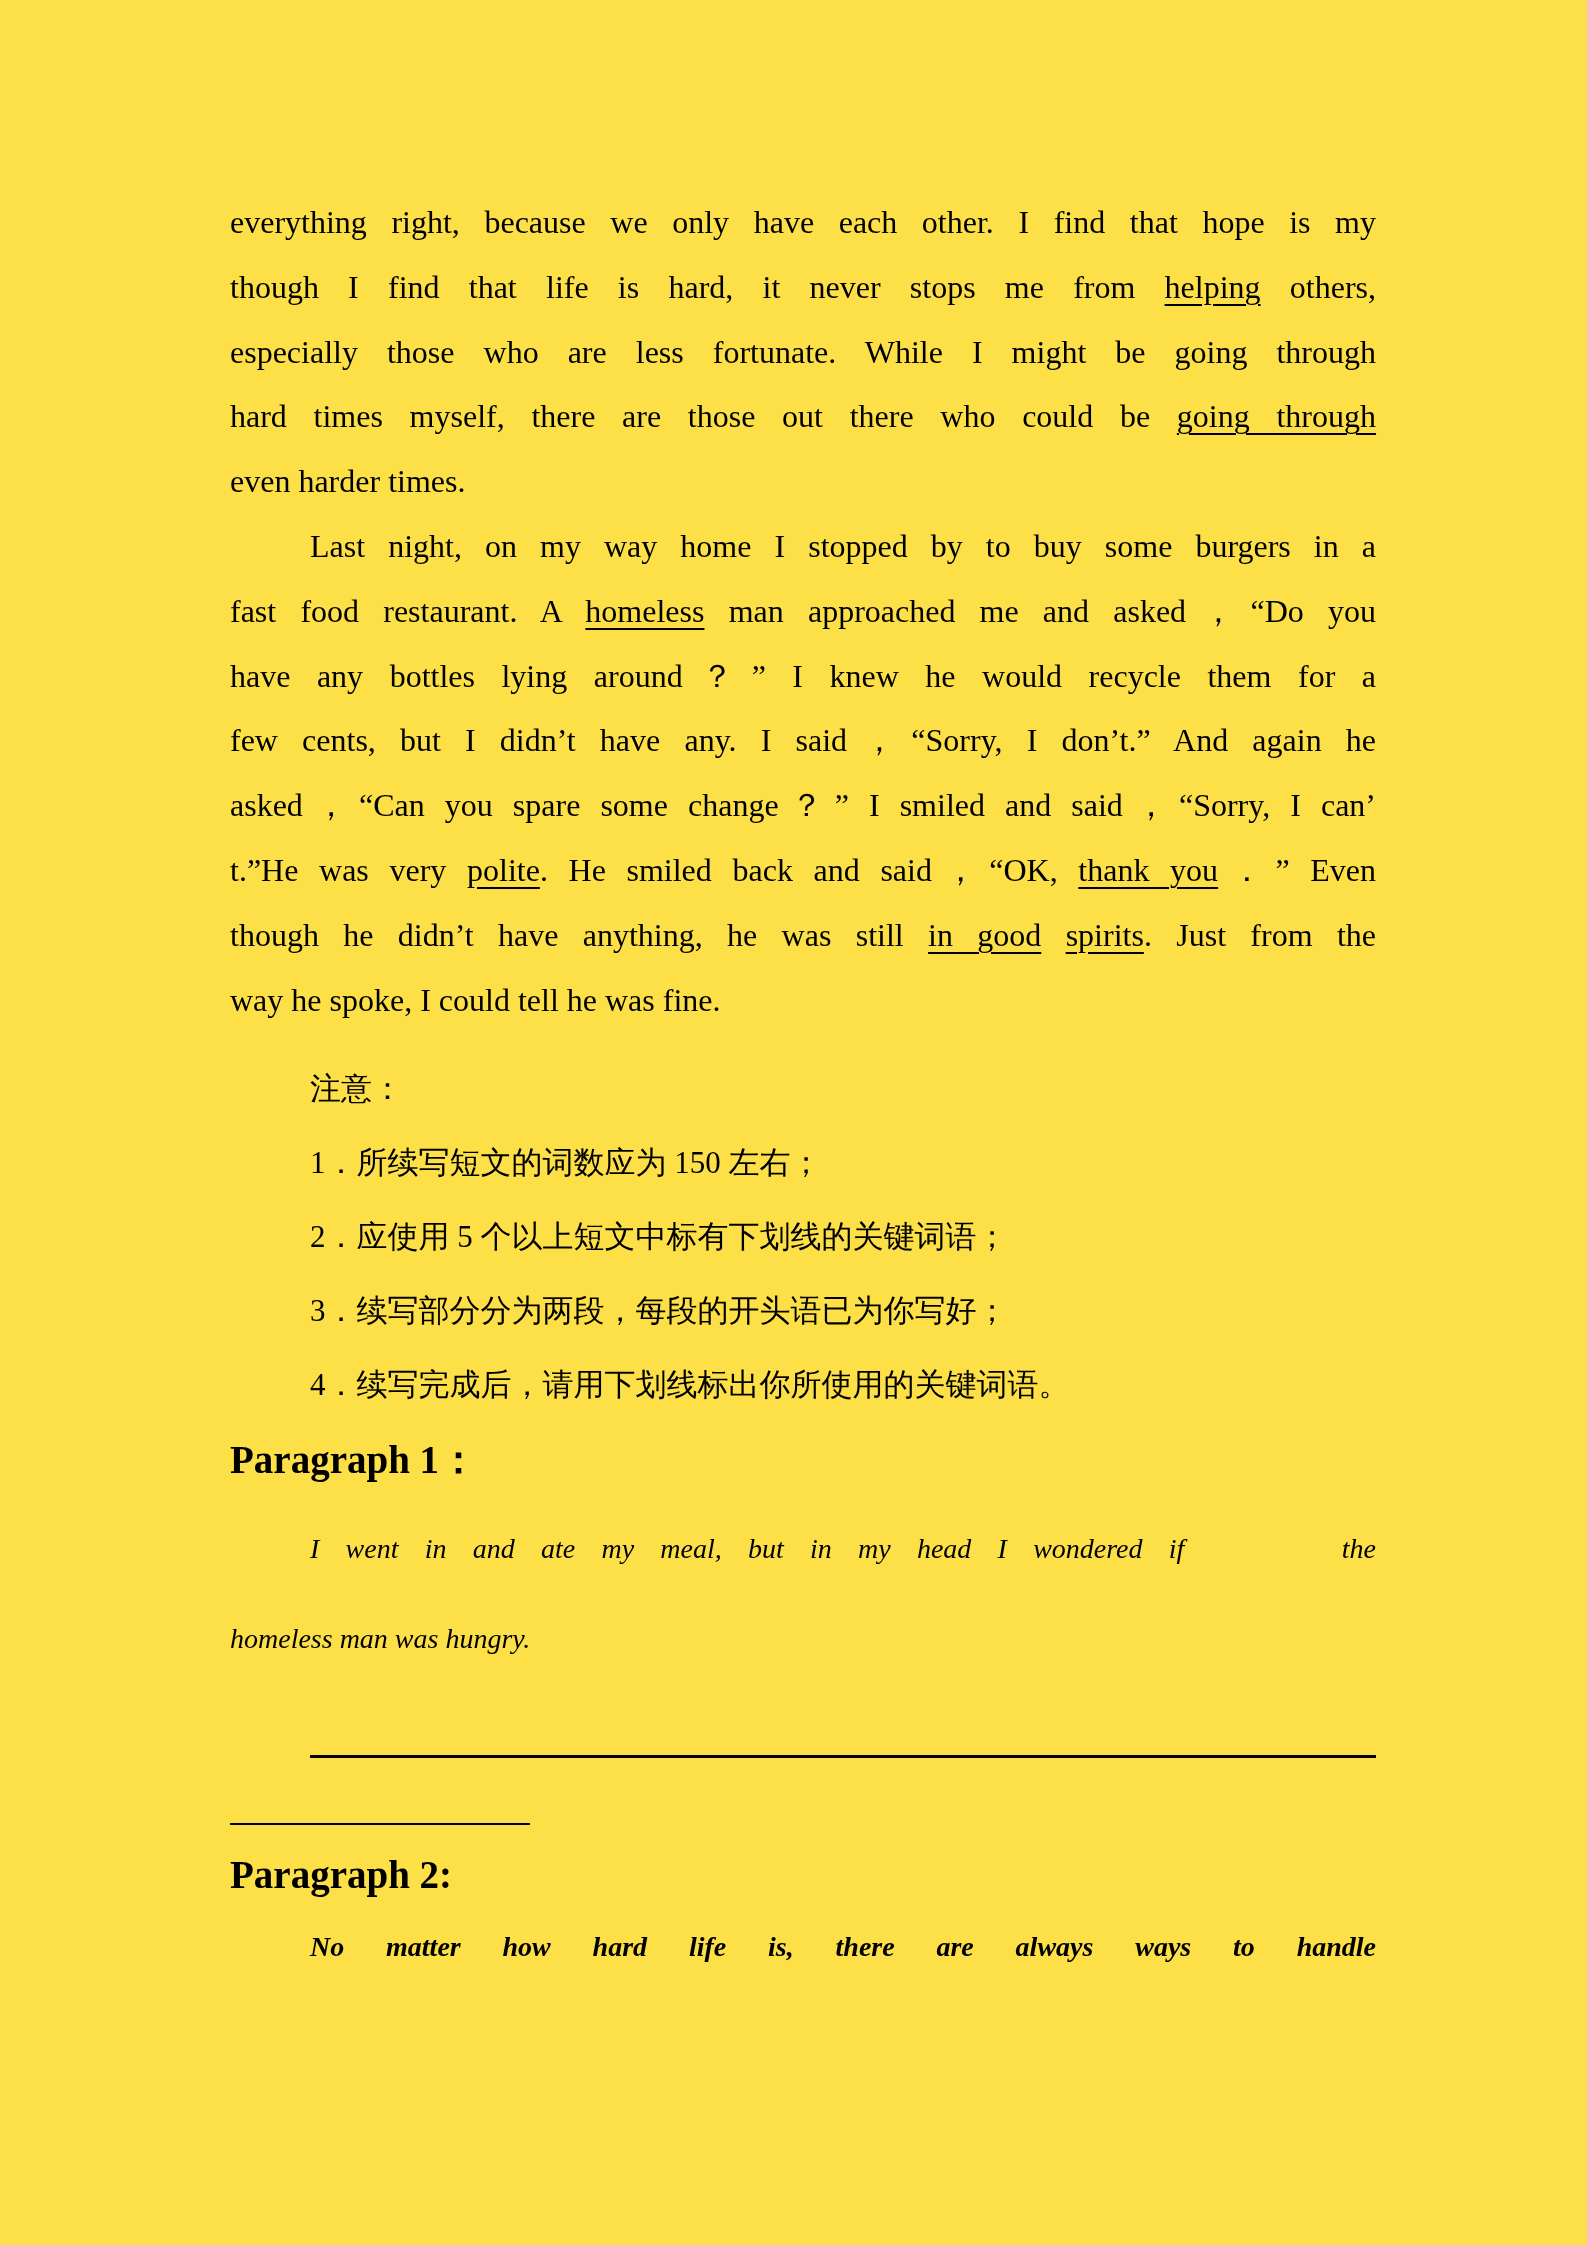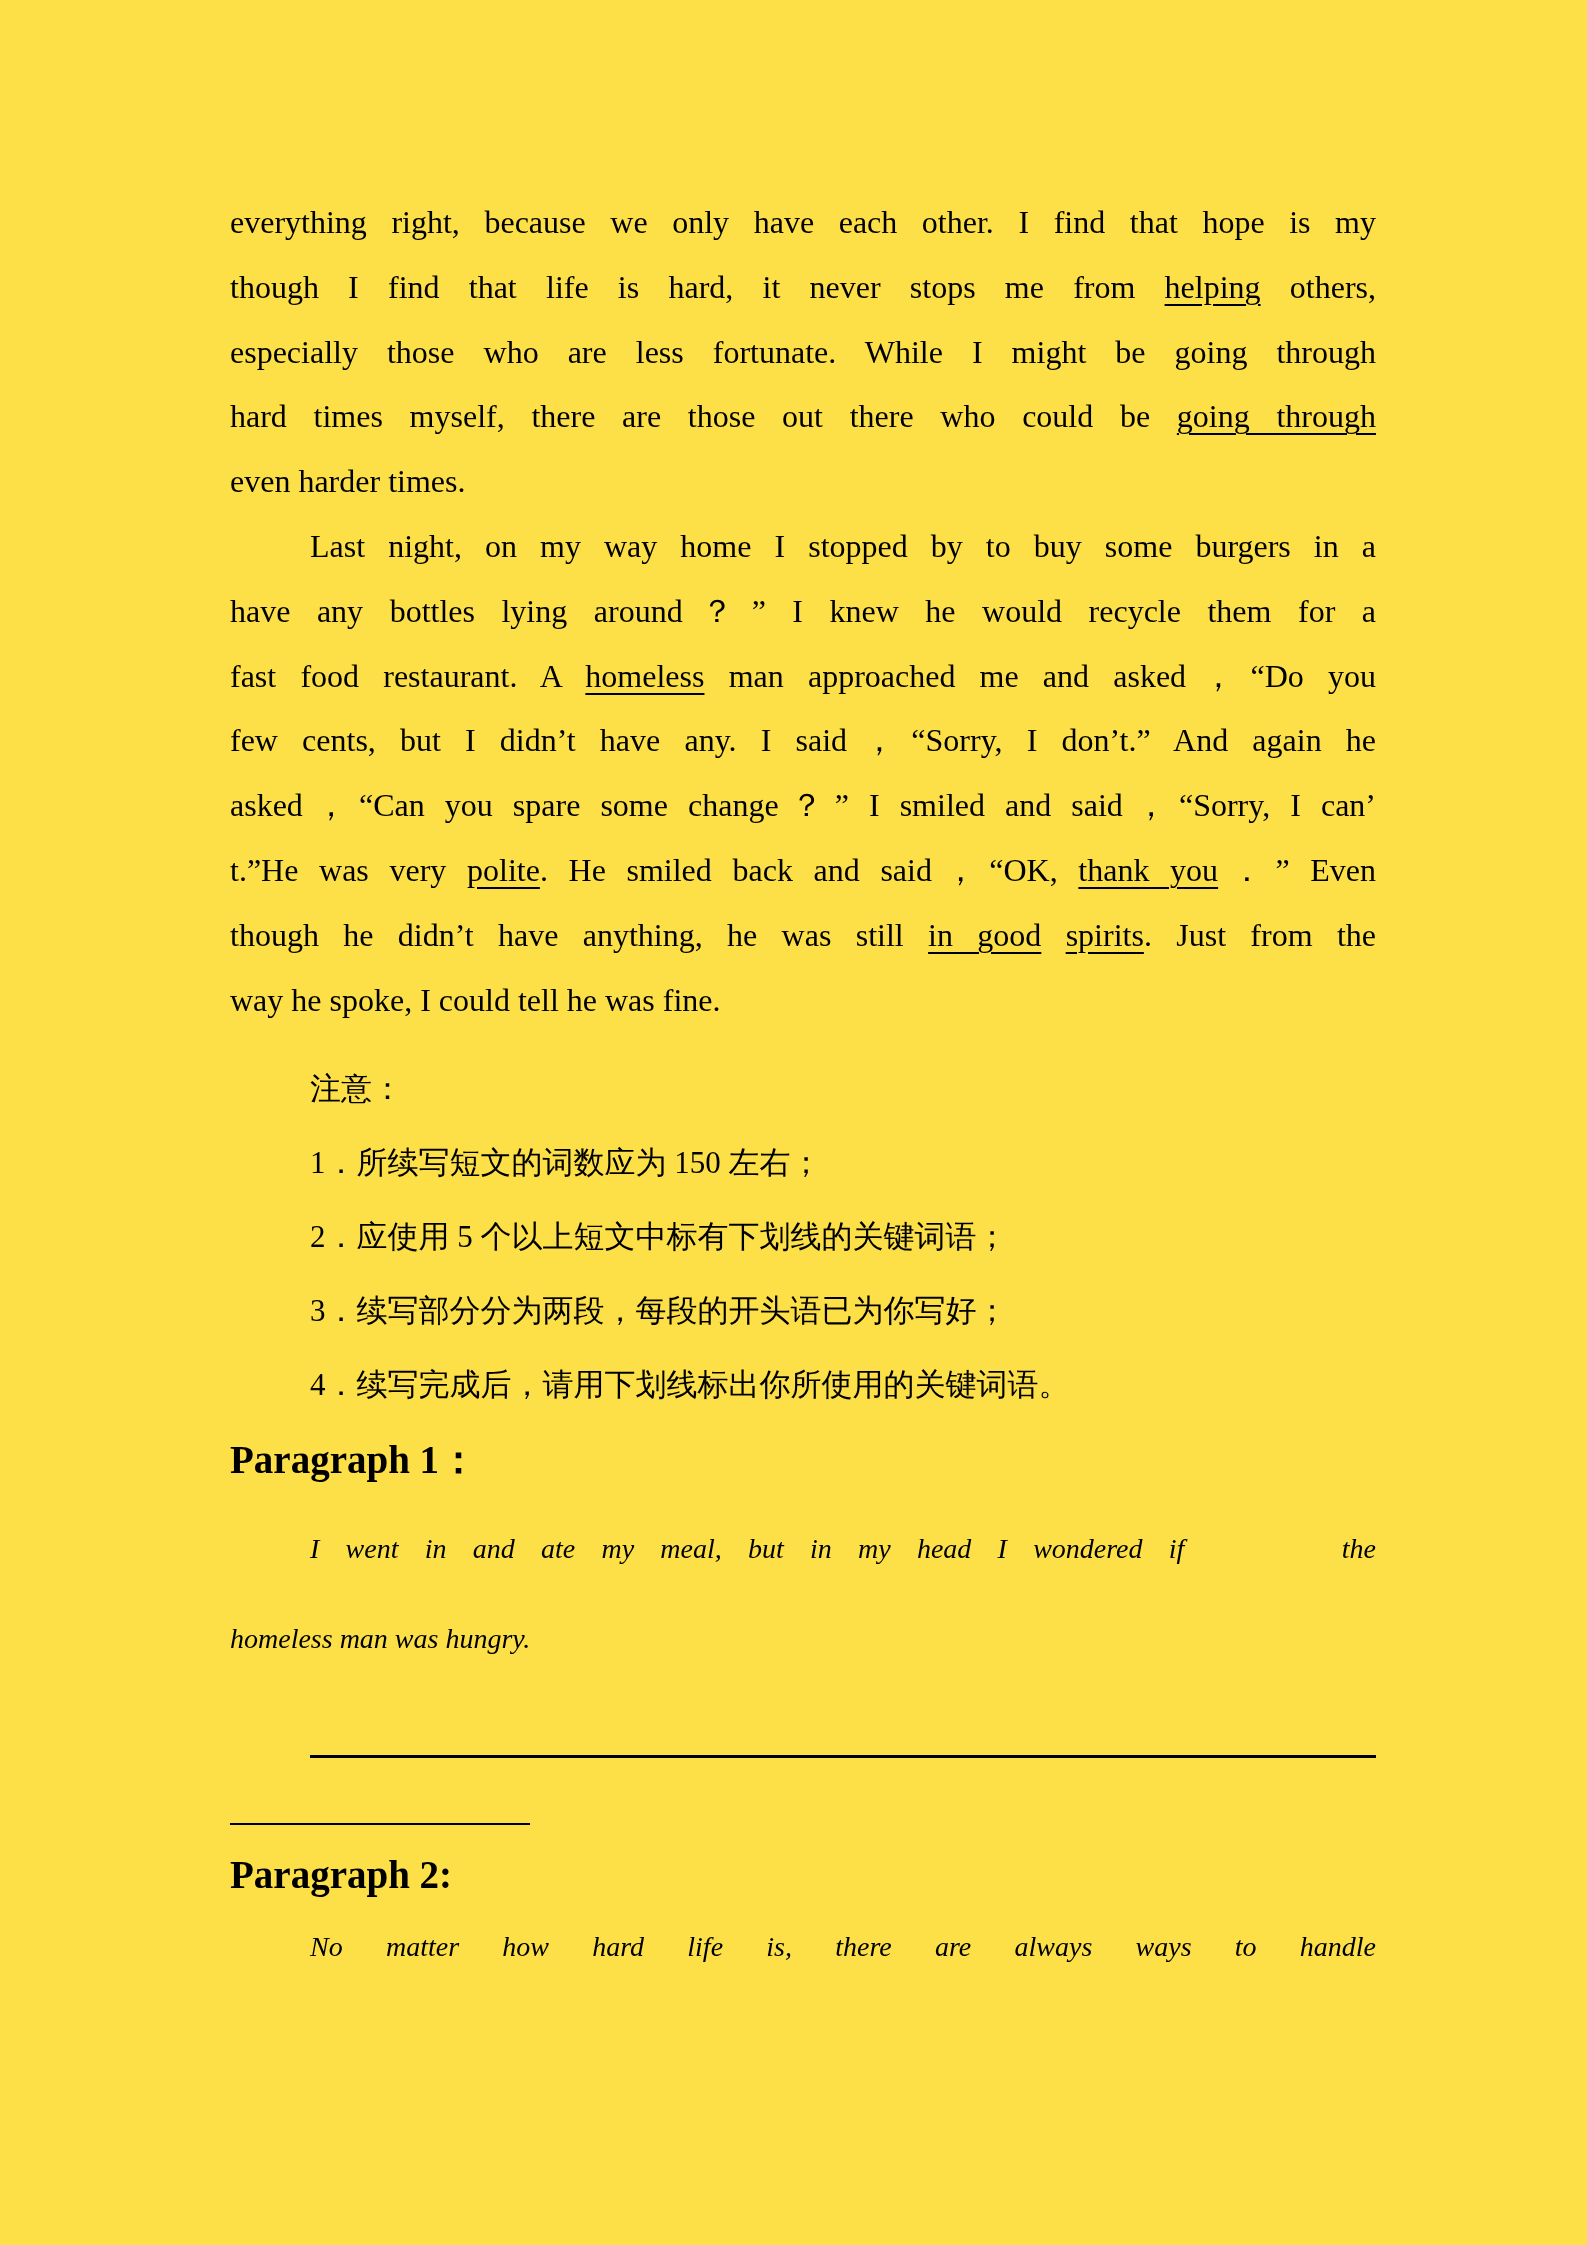--- a/index.html
+++ b/index.html
@@ -38,21 +38,21 @@
   
   .pheading {
     font-weight: bold;
     font-size: 39px;
     line-height: 50px;
     margin-top: 13px;
   }
   .ph2 { margin-top: 25px; }
   
   .itblock { margin-top: 19px; font-size: 28px; }
-  .itblock.it2 { margin-top: 2px; }
+  .itblock.it2 { margin-top: 2px; font-weight: bold; }
   .ital {
     font-style: italic;
     line-height: 90px;
     white-space: pre-wrap;
   }
   .ital.spread { text-align: justify; text-align-last: justify; }
   .ital.ind { text-indent: 80px; }
   
   .wline { height: 0; border-top: 3px solid #000000; }
   .wline-long { width: 1066px; margin-left: 80px; margin-top: 71px; }
@@ -64,22 +64,22 @@
 <div class="page">
   <div class="content">
 
     <div class="body-text">
         <div class="bline"><span>everything right, because we only have each other. I find that hope is my</span></div>
         <div class="bline"><span>though I find that life is hard, it never stops me from </span><span class="kw">helping</span><span> others,</span></div>
         <div class="bline"><span>especially those who are less fortunate. While I might be going through</span></div>
         <div class="bline"><span>hard times myself, there are those out there who could be </span><span class="kw">going through</span></div>
         <div class="bline last"><span>even harder times.</span></div>
         <div class="bline ind"><span>Last night, on my way home I stopped by to buy some burgers in a</span></div>
+        <div class="bline"><span>fast food restaurant. A </span><span class="kw">homeless</span><span> man approached me and asked，“Do you</span></div>
         <div class="bline"><span>have any bottles lying around？”  I knew he would recycle them for a</span></div>
-        <div class="bline"><span>fast food restaurant. A </span><span class="kw">homeless</span><span> man approached me and asked，“Do you</span></div>
         <div class="bline"><span>few cents, but I didn’t have any. I said，“Sorry, I don’t.”  And again he</span></div>
         <div class="bline"><span>asked，“Can you spare some change？”  I smiled and said，“Sorry, I can’</span></div>
         <div class="bline"><span>t.”He was very </span><span class="kw">polite</span><span>. He smiled back and said，“OK, </span><span class="kw">thank you</span><span>．”  Even</span></div>
         <div class="bline"><span>though he didn’t have anything, he was still </span><span class="kw">in good</span><span> </span><span class="kw">spirits</span><span>. Just from the</span></div>
         <div class="bline last"><span>way he spoke, I could tell he was fine.</span></div>
       </div>
 
     <div class="notice">
       <div class="nlabel">注意：</div>
       <div>

